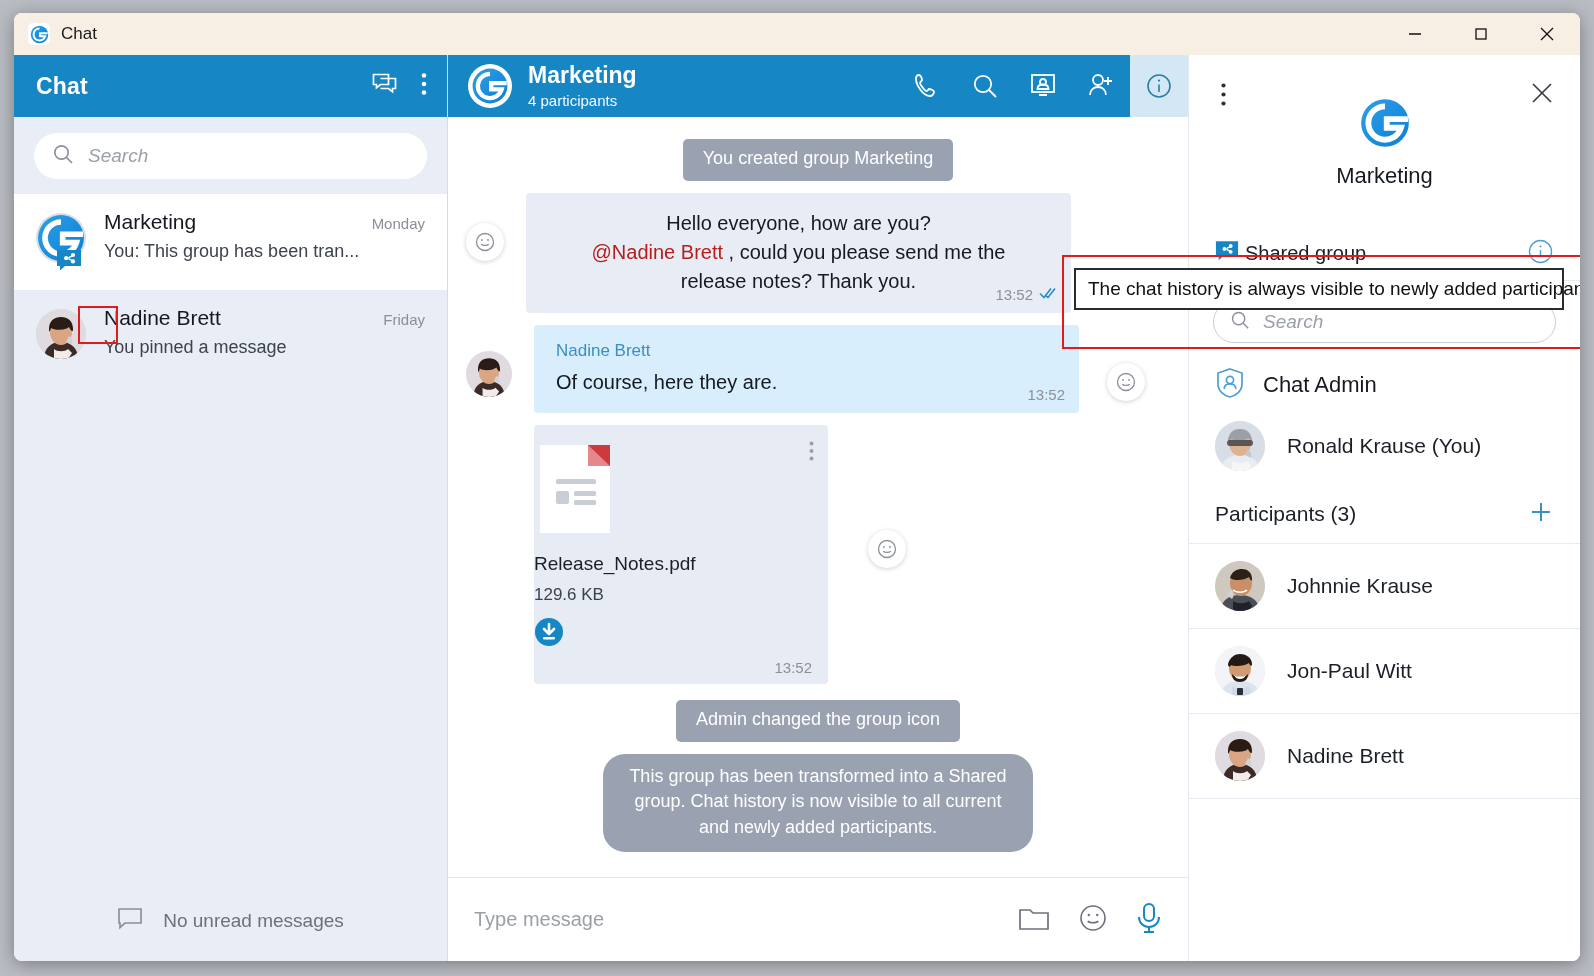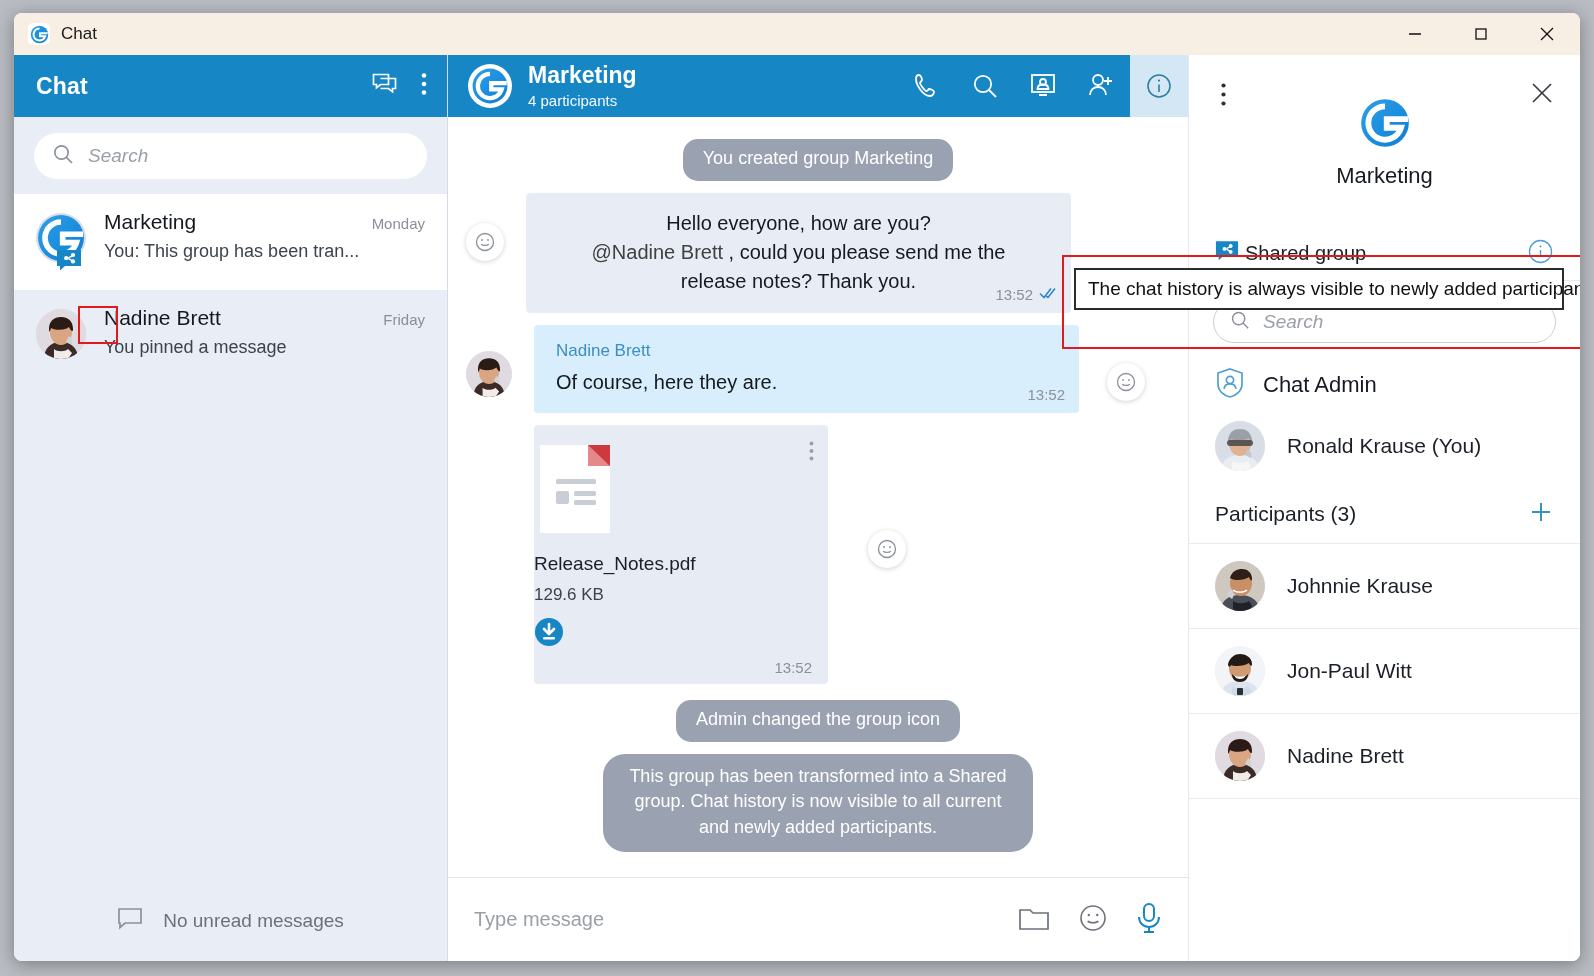--- a/index.html
+++ b/index.html
@@ -128,21 +128,21 @@
     width: 58px; height: 62px; display: flex; align-items: center; justify-content: center;
   }
   #chat-header .ch-icons > div.active { background: #d3e8f4; }
 
   #messages {
     flex: 1; overflow: hidden; position: relative;
     padding: 16px 0 6px 0;
   }
   .syspill-wrap { display: flex; justify-content: center; margin: 6px 0 12px 0; }
   .syspill {
-    background: #9aa1b1; color: #fff; border-radius: 15px;
+    background: #9aa1b1; color: #fff; border-radius: 5px;
     font-size: 18px; padding: 7px 20px 9px 20px;
     text-align: center; line-height: 1.42;
   }
   .syspill.wide { max-width: 430px; border-radius: 22px; padding: 10px 26px 12px 26px; }
 
   .msg-row { display: flex; align-items: flex-start; padding: 0 0 0 18px; margin-bottom: 12px; position: relative; }
   .msg-avatar {
     width: 46px; height: 46px; border-radius: 50%; flex: 0 0 46px;
     background: #eceff5; overflow: hidden; margin-top: 26px;
     display:flex;align-items:center;justify-content:center;
@@ -155,21 +155,21 @@
   }
   .bubble {
     margin-left: 22px; border-radius: 4px;
     padding: 16px 22px 16px 22px; position: relative;
     max-width: 545px;
   }
   .bubble.grey { background: #e8ecf5; }
   .bubble.blue { background: #d9eefc; }
   .bubble .sender { font-size: 17px; color: #3a8fc4; margin-bottom: 7px; }
   .bubble .text { font-size: 20px; color: #151a21; line-height: 1.47; }
-  .bubble .text .mention { color: #404040; }
+  .bubble .text .mention { color: #b91c1c; }
   .bubble .stamp {
     position: absolute; right: 14px; bottom: 10px;
     font-size: 15px; color: #8b9099; display: flex; align-items: center; gap: 6px;
   }
   .file-card {
     margin-left: 22px; background: #e6ebf4; border-radius: 4px;
     width: 294px; padding: 18px 0 8px 0; position: relative;
     display: flex; flex-direction: column; align-items: flex-start;
   }
   .file-card .kebab { position: absolute; right: 14px; top: 16px; }

